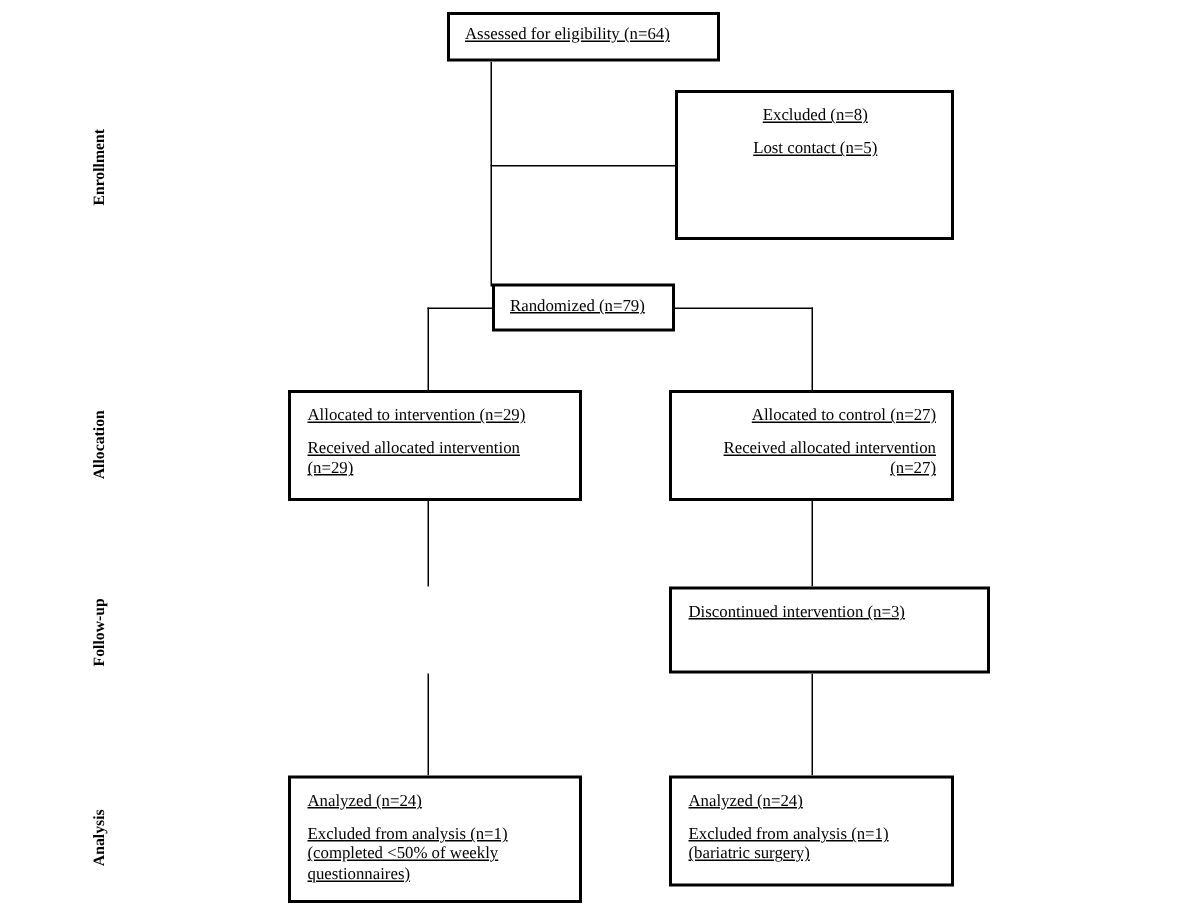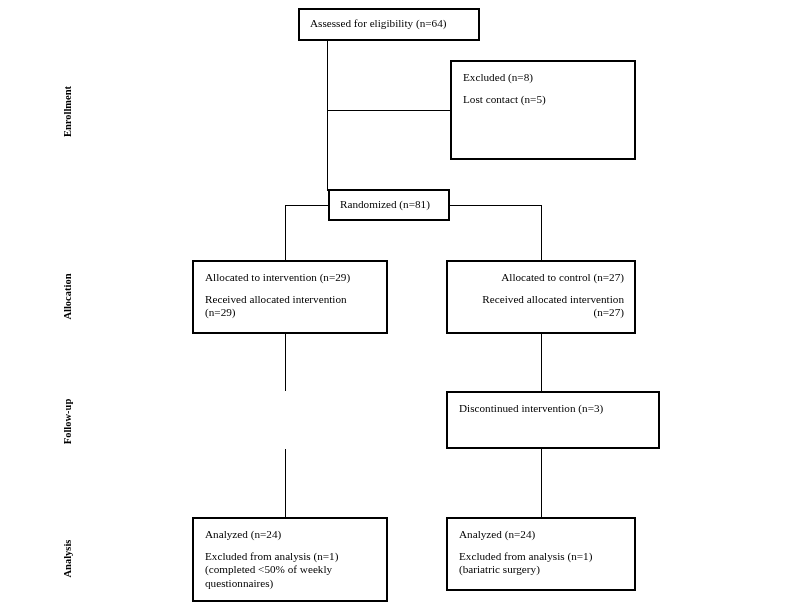--- a/index.html
+++ b/index.html
@@ -24,20 +24,21 @@
     z-index: 3;
   }
   .box .line-txt {
     font-size: 11.2px;
     color: #000000;
     line-height: 1.18;
     white-space: pre-wrap;
   }
   .box .pad {
     padding: 9px 10px 8px 11px;
+    text-decoration: underline;
   }
   .box .line-txt + .line-txt {
     margin-top: 9px;
   }
   .connector {
     position: absolute;
     background: #000000;
     z-index: 1;
   }
   .vline { width: 1px; }
@@ -79,30 +80,30 @@
 
   <div class="connector vline" style="left:285px; top:449px; height:68px;"></div>
   <div class="connector vline" style="left:541px; top:449px; height:68px;"></div>
 
   <div class="box" style="left:298px; top:8px; width:182px; height:33px;">
     <div class="pad" style="padding:7px 10px;">
       <div class="line-txt">Assessed for eligibility (n=64)</div>
     </div>
   </div>
 
-  <div class="box" style="left:450px; top:60px; width:186px; height:100px;">
+  <div class="box" style="left:450px; top:60px; width:186px; height:100px;text-align:center;">
     <div class="pad">
       <div class="line-txt">Excluded (n=8)</div>
       <div class="line-txt">Lost contact (n=5)</div>
     </div>
   </div>
 
   <div class="box" style="left:328px; top:189px; width:122px; height:32px;">
     <div class="pad" style="padding:7px 10px;">
-      <div class="line-txt">Randomized (n=81)</div>
+      <div class="line-txt">Randomized (n=79)</div>
     </div>
   </div>
 
   <div class="box" style="left:192px; top:260px; width:196px; height:74px;">
     <div class="pad">
       <div class="line-txt">Allocated to intervention (n=29)</div>
       <div class="line-txt">Received allocated intervention
 (n=29)</div>
     </div>
   </div>

